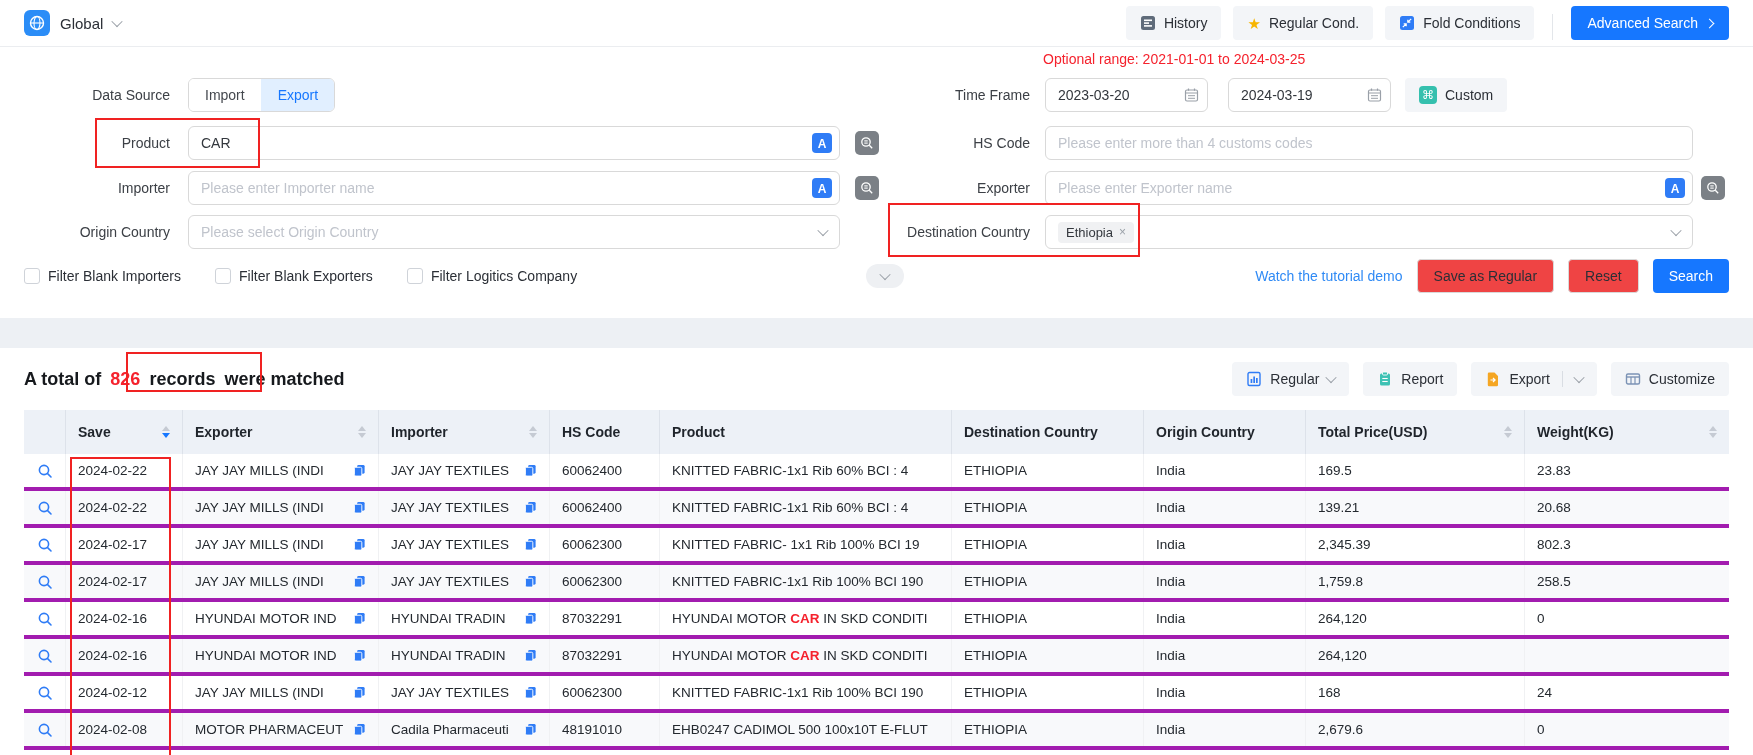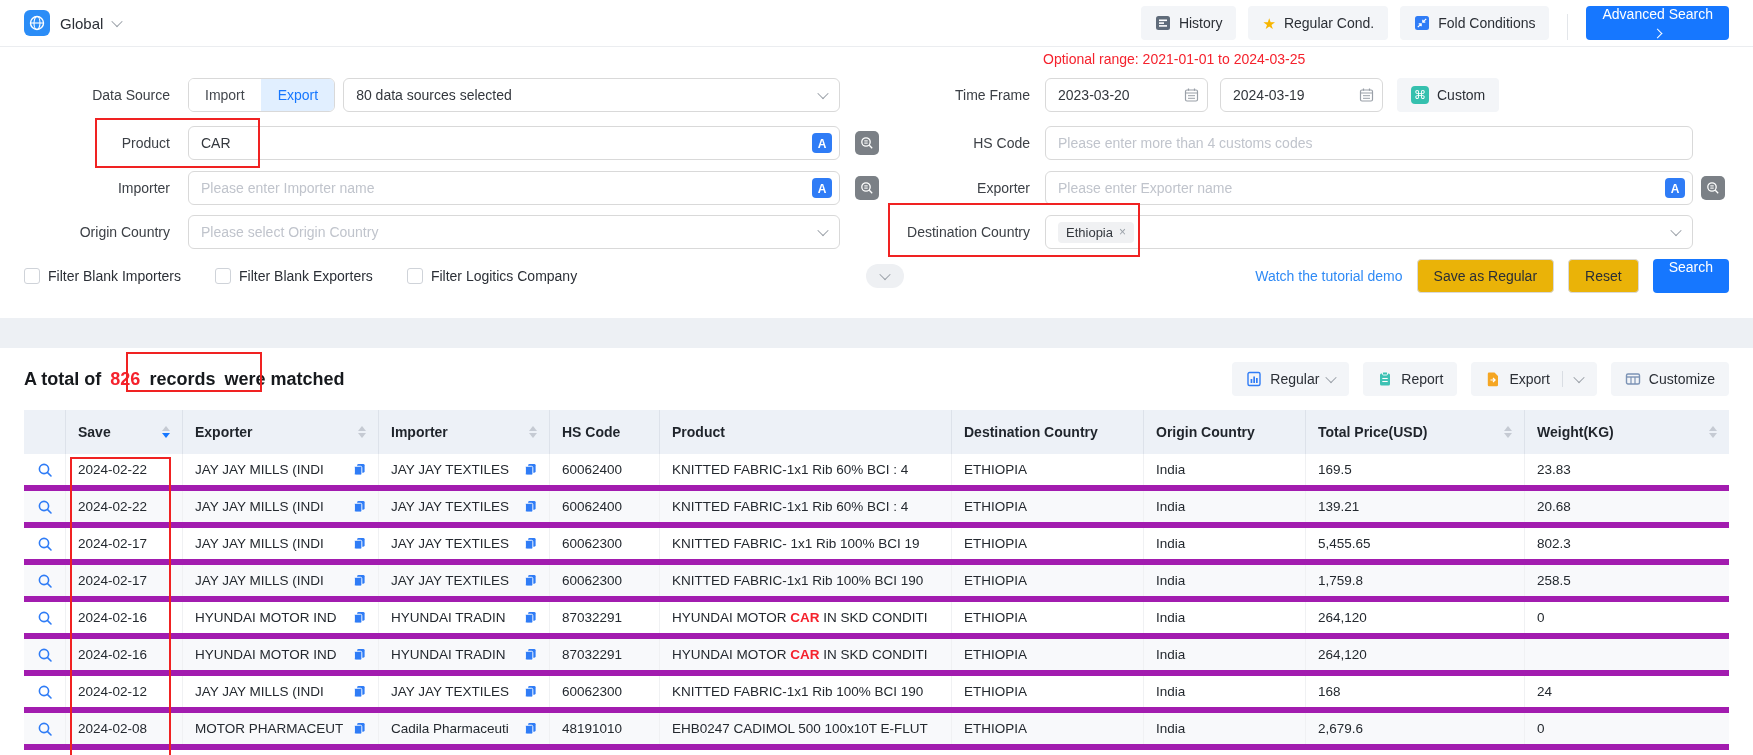--- a/index.html
+++ b/index.html
@@ -9,21 +9,21 @@
 
   
   .topbar { height:47px; display:flex; align-items:center; justify-content:space-between; padding:0 24px; border-bottom:1px solid #ebedf0; background:#fff; }
   .brand { display:flex; align-items:center; gap:10px; cursor:pointer; }
   .brand-logo { width:26px; height:26px; border-radius:6px; background:#2b8df7; display:flex; align-items:center; justify-content:center; }
   .brand-name { font-size:15px; color:#2b2f36; }
   .chev { width:8px; height:8px; border-right:1.6px solid #9aa0a8; border-bottom:1.6px solid #9aa0a8; transform:rotate(45deg) translate(-1px,-1px); display:inline-block; }
   .topbar-right { display:flex; align-items:flex-end; gap:12px; }
   .pill { display:flex; align-items:center; gap:8px; height:34px; padding:0 14px; border-radius:4px; background:#f3f5f8; font-size:14px; color:#2b2f36; cursor:pointer; }
   .tb-divider { width:1px; height:26px; background:#e3e6ea; margin:0 6px; }
-  .btn-primary { display:flex; align-items:center; gap:8px; height:34px; padding:0 16px; border-radius:4px; background:#1677ff; color:#fff; font-size:14px; cursor:pointer;flex-direction:column; }
+  .btn-primary { display:flex; align-items:center; gap:8px; height:34px; padding:0 16px; border-radius:4px; background:#1677ff; color:#fff; font-size:14px; cursor:pointer; }
   .arrow-r { width:7px; height:7px; border-right:1.8px solid #fff; border-top:1.8px solid #fff; transform:rotate(45deg); display:inline-block; }
   .star { color:#f7b500; font-size:15px; line-height:1; }
 
   
   .form-panel { position:relative; height:271px; background:#fff; }
   .optional-range { position:absolute; left:1043px; top:4px; font-size:14px; color:#f5222d; }
   .frow { position:absolute; left:24px; right:24px; height:36px; display:flex; align-items:center; }
   .flab { width:146px; text-align:right; font-size:14px; color:#3c4046; flex:0 0 146px; }
   .fmain { flex:0 0 652px; margin-left:18px; display:flex; align-items:center; position:relative; }
   .fext { flex:0 0 60px; display:flex; align-items:center; padding-left:15px; }
@@ -43,36 +43,36 @@
   .full { flex:1; }
   .ph { color:#c0c4cc; }
 
   .inp { height:34px; width:100%; border:1px solid #d9d9d9; border-radius:6px; padding:0 36px 0 12px; font-size:14px; color:#33373d; outline:none; font-family:inherit; background:#fff; }
   .inp::placeholder { color:#c0c4cc; }
   .inp-wrap { position:relative; width:100%; display:flex; align-items:center; }
   .trans-icon { position:absolute; right:8px; top:50%; transform:translateY(-50%); cursor:pointer; line-height:0; }
   .gray-icon { width:24px; height:24px; border-radius:5px; background:#7b8086; display:flex; align-items:center; justify-content:center; cursor:pointer; }
 
   .date-inp { position:relative; flex:0 0 163px; }
-  .date-inp + .date-inp { margin-left:12px; }
+  .date-inp + .date-inp { margin-left:20px; }
   .date-inp .inp { padding-right:32px; }
   .cal-icon { position:absolute; right:9px; top:50%; transform:translateY(-50%); line-height:0; }
   .custom-btn { margin-left:14px; flex:0 0 auto; }
   .cmd-icon { width:18px; height:18px; border-radius:4px; background:#35c0ae; color:#fff; display:flex; align-items:center; justify-content:center; font-size:12px; }
 
   .tag { display:inline-flex; align-items:center; gap:6px; background:#f0f1f3; border-radius:4px; padding:3px 8px; font-size:13px; color:#33373d; }
   .tag-x { color:#9aa0a8; font-size:12px; cursor:pointer; }
 
   .cb-group { display:flex; align-items:center; gap:8px; margin-right:34px; cursor:pointer; }
   .cb-box { width:16px; height:16px; border:1px solid #cfd3d9; border-radius:3px; background:#fff; flex:0 0 16px; }
   .cb-label { font-size:14px; color:#2b2f36; }
   .collapse-pill { position:absolute; left:842px; top:5px; width:38px; height:24px; border-radius:12px; background:#eef0f3; display:flex; align-items:center; justify-content:center; cursor:pointer; }
   .row5-right { margin-left:auto; display:flex; align-items:center; gap:14px; }
   .link { color:#2f8af5; font-size:14px; cursor:pointer; }
-  .btn-plain { height:34px; padding:0 16px; border:1px solid #d9d9d9; border-radius:4px; background:#eab308; font-size:14px; color:#2b2f36; display:flex; align-items:center; cursor:pointer; }
+  .btn-plain { height:34px; padding:0 16px; border:1px solid #d9d9d9; border-radius:4px; background:#ef4444; font-size:14px; color:#2b2f36; display:flex; align-items:center; cursor:pointer; }
 
   .band { height:30px; background:#edf0f4; }
 
   
   .results { position:relative; background:#fff; height:421px; padding:0 24px; }
   .results-head { height:62px; display:flex; align-items:center; justify-content:space-between; }
   .summary { font-size:18px; font-weight:bold; color:#16191d; display:flex; align-items:center; gap:9px; }
   .summary .count { color:#f5222d; }
   .results-btns { display:flex; align-items:center; gap:14px; }
   .rb-divider { width:1px; height:16px; background:#d9dde3; margin:0 4px; }
@@ -81,21 +81,21 @@
   .table { width:1705px; font-size:13.5px; }
   .tr, .thead { display:grid; grid-template-columns:42px 117px 196px 171px 110px 292px 192px 162px 219px 1fr; }
   .thead { background:#edf1f7; height:44px; }
   .th { display:flex; align-items:center; justify-content:space-between; padding:0 12px; font-weight:bold; font-size:14px; color:#1f242b; border-right:1px solid #dde2ea; }
   .th:last-child { border-right:none; }
   .sorter { display:flex; flex-direction:column; align-items:center; cursor:pointer; margin-left:6px; }
   .tri { width:0; height:0; border-left:4px solid transparent; border-right:4px solid transparent; display:block; }
   .tri.up { border-bottom:5px solid #c5cad3; margin-bottom:2px; }
   .tri.down { border-top:5px solid #c5cad3; }
   .sorter.desc-active .tri.down { border-top-color:#1677ff; }
-  .tr { height:37px; border-bottom:6px solid #a21caf; background:#fff; }
+  .tr { height:37px; border-bottom:4px solid #a21caf; background:#fff; }
   .tr.alt { background:#f8f9fb; }
   .td { display:flex; align-items:center; padding:0 12px; color:#24292f; border-right:1px solid #f0f1f3; overflow:hidden; white-space:nowrap; }
   .td:last-child { border-right:none; }
   .td.c0 { justify-content:center; padding:0; }
   .with-copy { justify-content:space-between; gap:6px; }
   .copy-icon { line-height:0; cursor:pointer; flex:0 0 auto; }
   .hl { color:#f5222d; font-weight:bold; white-space:pre; }
   .pre-seg, .post-seg { white-space:pre; }
   .mag { line-height:0; cursor:pointer; }
 
@@ -159,24 +159,20 @@
 
   <section class="form-panel">
     <div class="optional-range">Optional range:  2021-01-01 to 2024-03-25</div>
 
     <div class="frow" style="top:30px">
       <label class="flab">Data Source</label>
       <div class="fmain">
         <div class="seg">
           <span class="seg-item">Import</span>
           <span class="seg-item active">Export</span>
-        </div>
-        <div class="select-like ds-select">
-          <span>80 data sources selected</span>
-          <span class="chev"></span>
         </div>
       </div>
       <div class="fext"></div>
       <label class="flab-r">Time Frame</label>
       <div class="fmain-r">
         <div class="date-inp">
           <input class="inp" value="2023-03-20" style="">
           <span class="cal-icon">
             <svg width="15" height="15" viewBox="0 0 15 15">
                 <rect x="1.5" y="2.5" width="12" height="11" rx="1.5" fill="none" stroke="#9aa0a8" stroke-width="1.2"></rect>
@@ -557,21 +553,21 @@
       </span>
     </div>
     <div class="td c4">60062300</div>
     <div class="td c5">
       <span class="pre-seg">KNITTED FABRIC- 1x1 Rib 100% BCI 19</span>
               <span class="hl"></span>
               <span class="post-seg"></span>
     </div>
     <div class="td c6">ETHIOPIA</div>
     <div class="td c7">India</div>
-    <div class="td c8">5,455.65</div>
+    <div class="td c8">2,345.39</div>
     <div class="td c9">802.3</div>
   </div>
 
   <div class="tr alt">
     <div class="td c0">
       <span class="mag">
         <svg width="16" height="16" viewBox="0 0 16 16">
                   <circle cx="7" cy="7" r="4.6" fill="none" stroke="#2f7cf6" stroke-width="1.6"></circle>
                   <line x1="10.6" y1="10.6" x2="14" y2="14" stroke="#2f7cf6" stroke-width="1.6" stroke-linecap="round"></line>
                 </svg>

